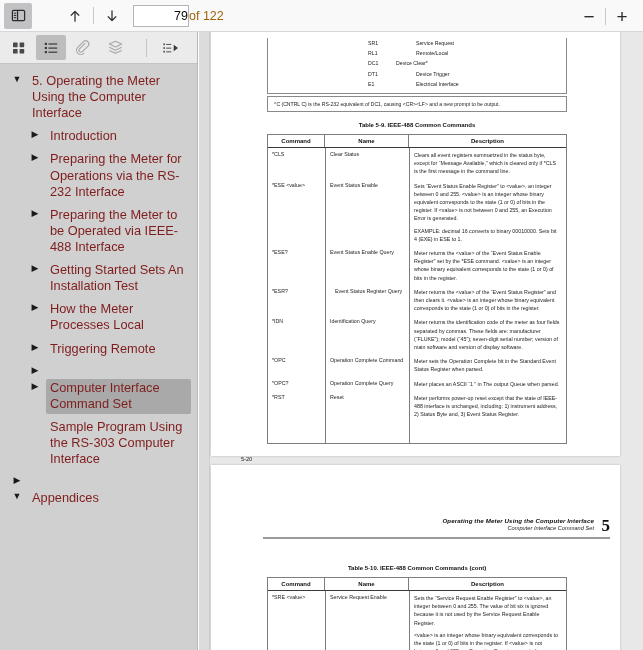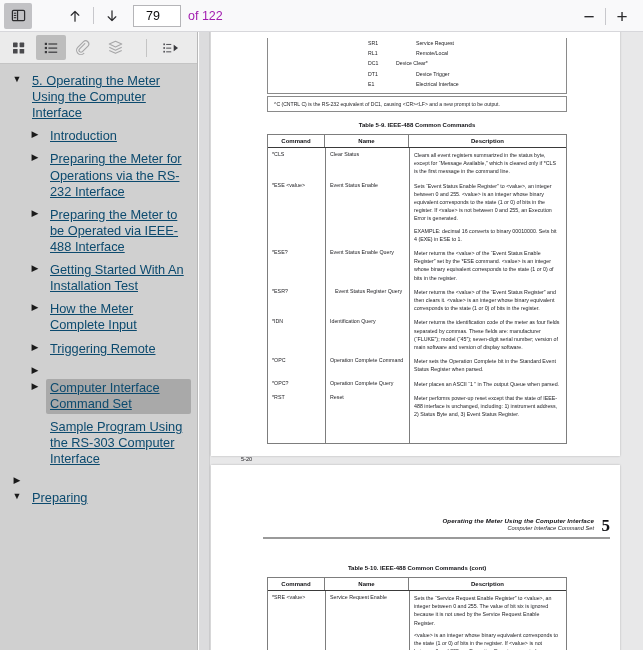--- a/index.html
+++ b/index.html
@@ -27,29 +27,29 @@
     cursor: pointer;
   }
   .nav-group { display: flex; align-items: center; gap: 0px; }
   .nav-btn {
     width: 30px; height: 26px;
     display: flex; align-items: center; justify-content: center;
     cursor: pointer; border-radius: 2px;
   }
   .vsep { width: 1px; height: 17px; background: #c8c8cc; margin: 0 3px; }
   .page-input {
-    width: 48px; height: 22px;
+    width: 56px; height: 22px;
     border: 1px solid #b5b5b8; background: #fff;
     font-size: 12.5px; color: #0c0c0d;
-    text-align: right; padding-right: 20px; line-height: 20px;
+    text-align: right; padding-right: 0; line-height: 20px;
     font-family: "Liberation Sans", sans-serif;
     margin-left: 6px;
   }
   .page-total {
-    font-size: 12.5px; color: #a21caf; margin-left: 7px;
+    font-size: 12.5px; color: #a16207; 
     white-space: nowrap;
   }
   .tb-right {
     position: absolute; right: 8px; top: 0; height: 32px;
     display: flex; align-items: center;
   }
   .zoom-btn {
     width: 26px; height: 26px;
     display: flex; align-items: center; justify-content: center;
     cursor: pointer; border-radius: 2px;
@@ -99,24 +99,23 @@
     cursor: pointer;
   }
   .tw {
     width: 22px; min-width: 22px; padding-top: 3px;
     display: flex; justify-content: center;
     color: #1a1a1a; font-size: 9px; line-height: 1;
   }
   .tw.blank { visibility: hidden; }
   .tree-label {
     font-size: 12.8px; line-height: 1.26;
-    color: #0c4a6e;
+    color: #7f1d1d;
     padding: 1px 4px 2px 4px;
     border-radius: 2px;
-    text-decoration: underline;
   }
   .lvl0 > .tw { margin-left: 6px; }
   .lvl1 { padding-left: 22px; }
   .lvl1 > .tw { margin-left: 2px; }
   .tree-item.selected > .tree-label { background: #a9a9a9; }
 
   
   .viewer {
     position: absolute; top: 32px; left: 199px;
     width: 444px; height: 618px;
@@ -327,25 +326,25 @@
           <div class="tree-item lvl1">
             <div class="tw">▶</div>
             <div class="tree-label">Preparing the Meter for Operations via the RS-232 Interface</div>
           </div>
           <div class="tree-item lvl1">
             <div class="tw">▶</div>
             <div class="tree-label">Preparing the Meter to be Operated via IEEE-488 Interface</div>
           </div>
           <div class="tree-item lvl1">
             <div class="tw">▶</div>
-            <div class="tree-label">Getting Started With An Installation Test</div>
-          </div>
-          <div class="tree-item lvl1">
-            <div class="tw">▶</div>
-            <div class="tree-label">How the Meter Complete Input</div>
+            <div class="tree-label">Getting Started Sets An Installation Test</div>
+          </div>
+          <div class="tree-item lvl1">
+            <div class="tw">▶</div>
+            <div class="tree-label">How the Meter Processes Local</div>
           </div>
           <div class="tree-item lvl1">
             <div class="tw">▶</div>
             <div class="tree-label">Triggering Remote</div>
           </div>
           <div class="tree-item lvl1">
             <div class="tw">▶</div>
           </div>
           <div class="tree-item lvl1 selected">
             <div class="tw">▶</div>
@@ -353,21 +352,21 @@
           </div>
           <div class="tree-item lvl1">
             <div class="tw blank">▶</div>
             <div class="tree-label">Sample Program Using the RS-303 Computer Interface</div>
           </div>
           <div class="tree-item lvl0">
             <div class="tw">▶</div>
           </div>
           <div class="tree-item lvl0">
             <div class="tw">▼</div>
-            <div class="tree-label">Preparing</div>
+            <div class="tree-label">Appendices</div>
           </div>
         </div>
     </div>
   </div>
 
   <div class="viewer">
     <div class="vs-left"></div>
 
     <div class="page" id="page79">
       <div class="pg-inner">

